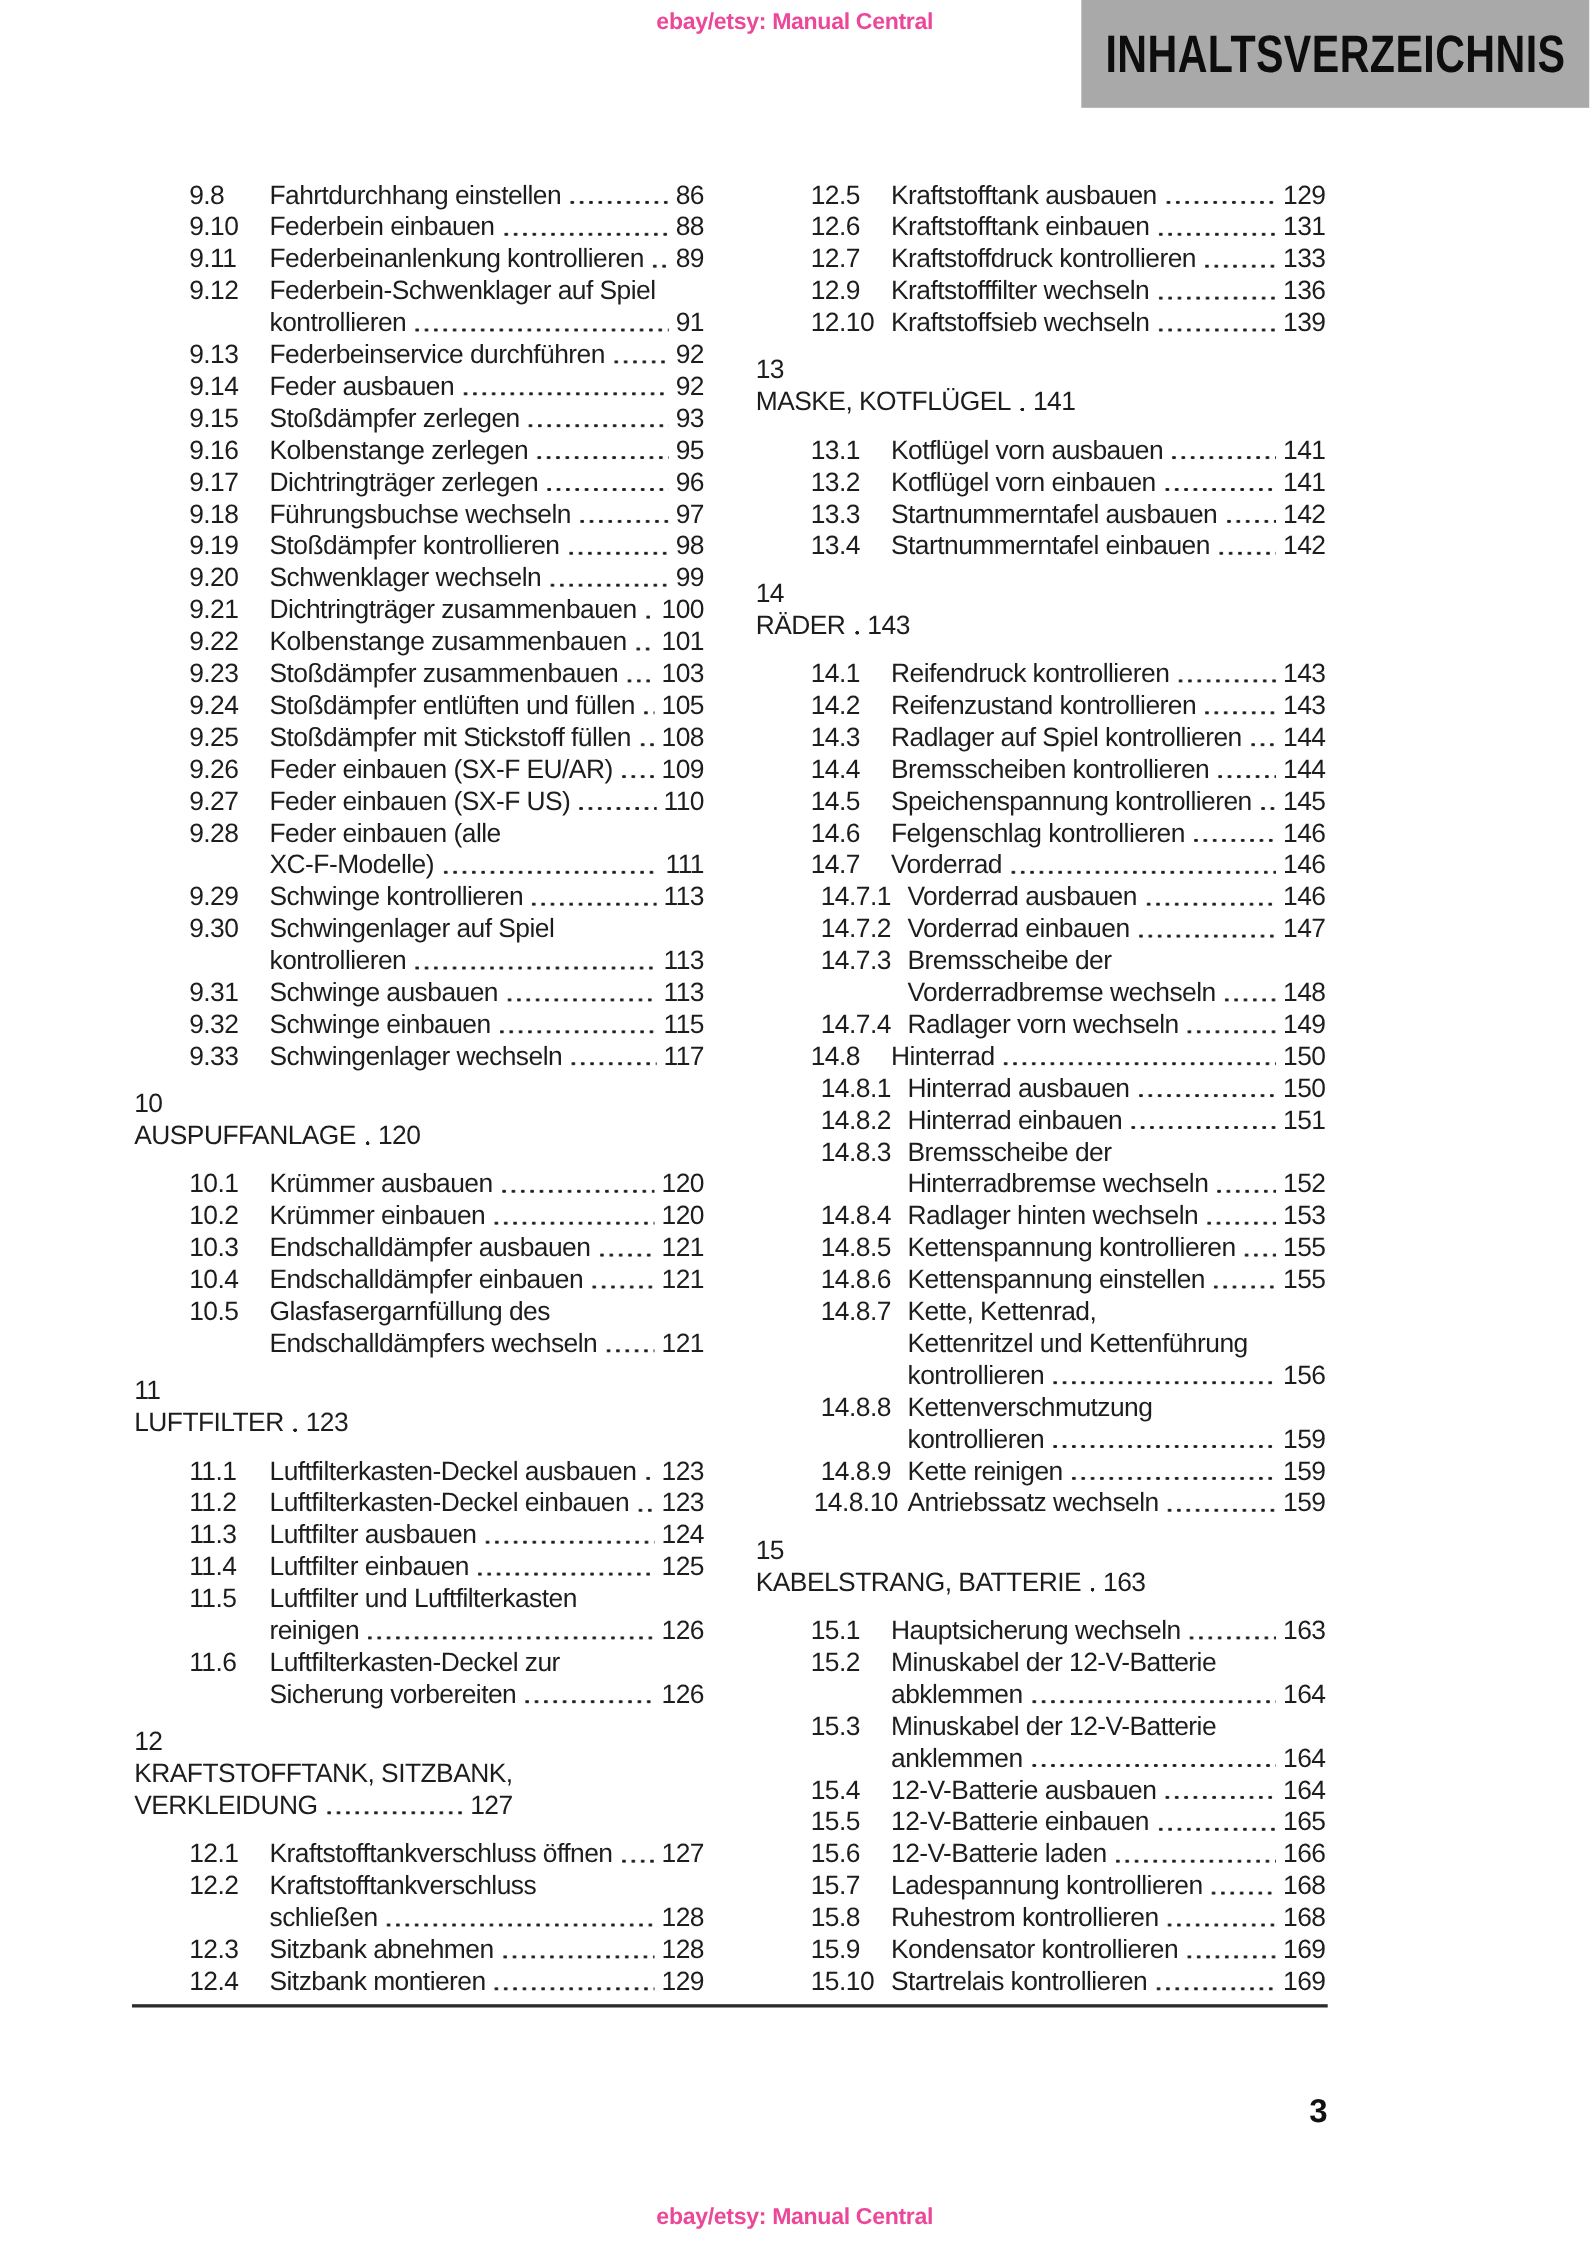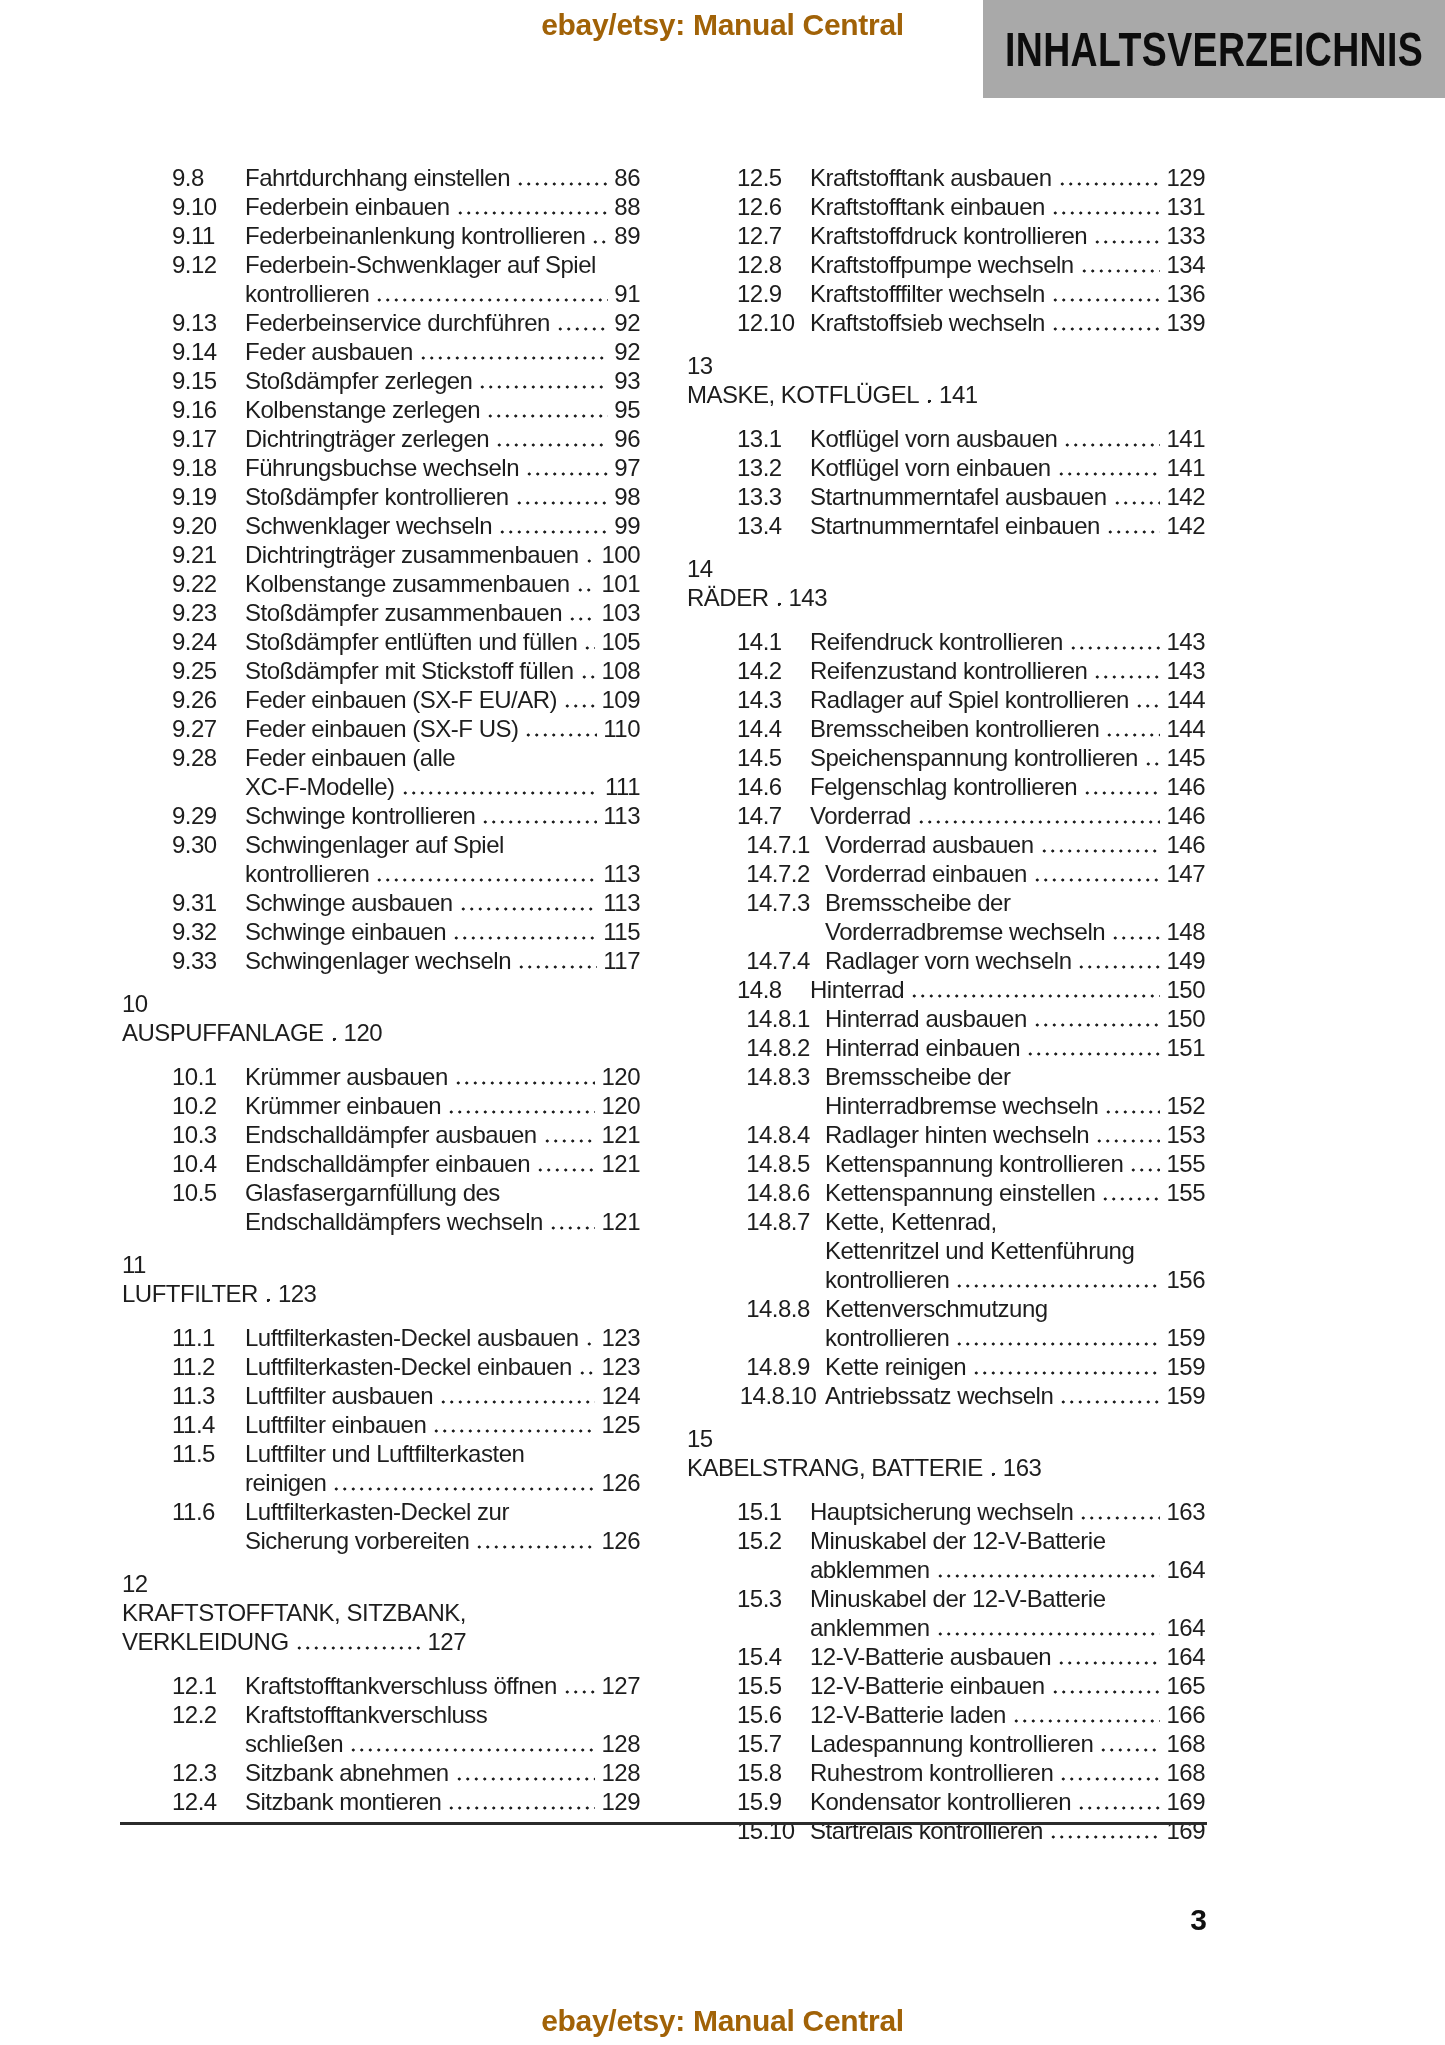--- a/index.html
+++ b/index.html
@@ -12,23 +12,23 @@
     color: #1d1d1d;
     overflow: hidden;
   }
 
   
   .brand-line {
     position: absolute;
     left: 0;
     width: 100%;
     text-align: center;
-    font-size: 30px;
+    font-size: 21px;
     font-weight: 700;
-    color: #a16207;
+    color: #ec4899;
     letter-spacing: -0.3px;
   }
   .brand-top { top: 8px; }
   .brand-bottom { top: 2004px; }
 
   
   .title-banner {
     position: absolute;
     left: 983px;
     top: 0;
@@ -580,30 +580,20 @@
       <span class="num">12.7</span>
       <div class="body">
         <div class="lastline">
           <span class="txt">Kraftstoffdruck kontrollieren</span>
           <span class="leader"></span>
           <span class="pg">133</span>
         </div>
       </div>
     </div>
     <div class="entry lvl2">
-      <span class="num">12.8</span>
-      <div class="body">
-        <div class="lastline">
-          <span class="txt">Kraftstoffpumpe wechseln</span>
-          <span class="leader"></span>
-          <span class="pg">134</span>
-        </div>
-      </div>
-    </div>
-    <div class="entry lvl2">
       <span class="num">12.9</span>
       <div class="body">
         <div class="lastline">
           <span class="txt">Kraftstofffilter wechseln</span>
           <span class="leader"></span>
           <span class="pg">136</span>
         </div>
       </div>
     </div>
     <div class="entry lvl2">

